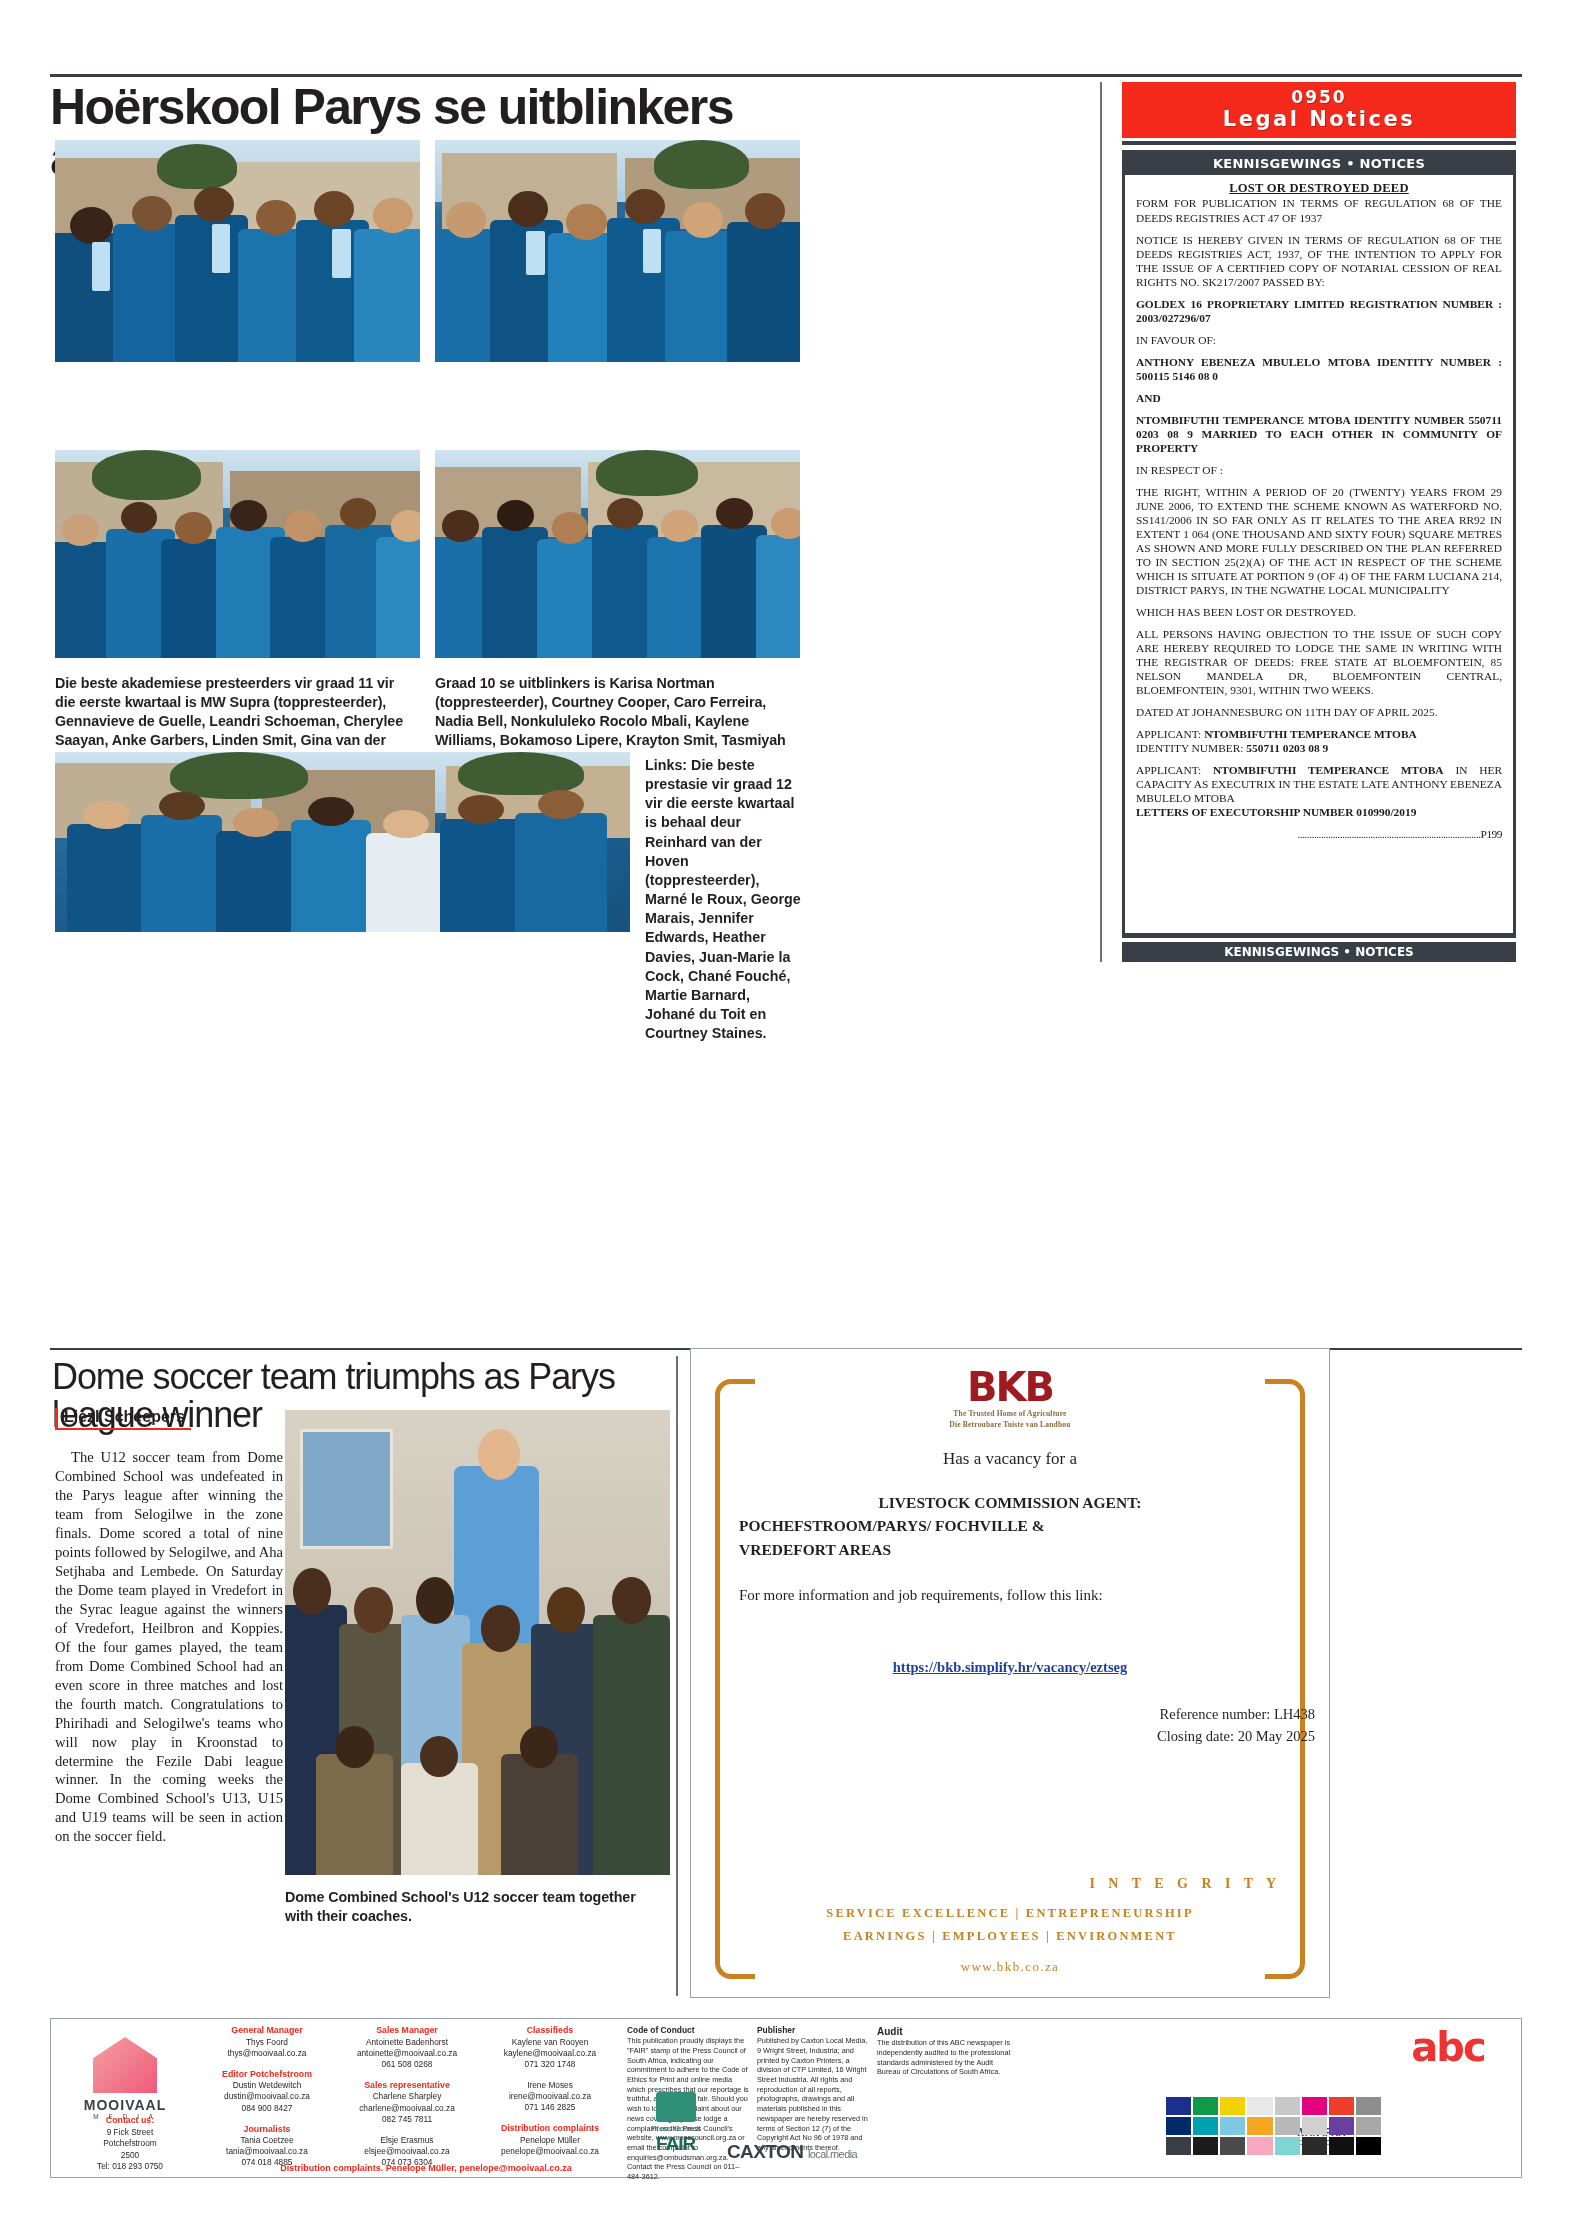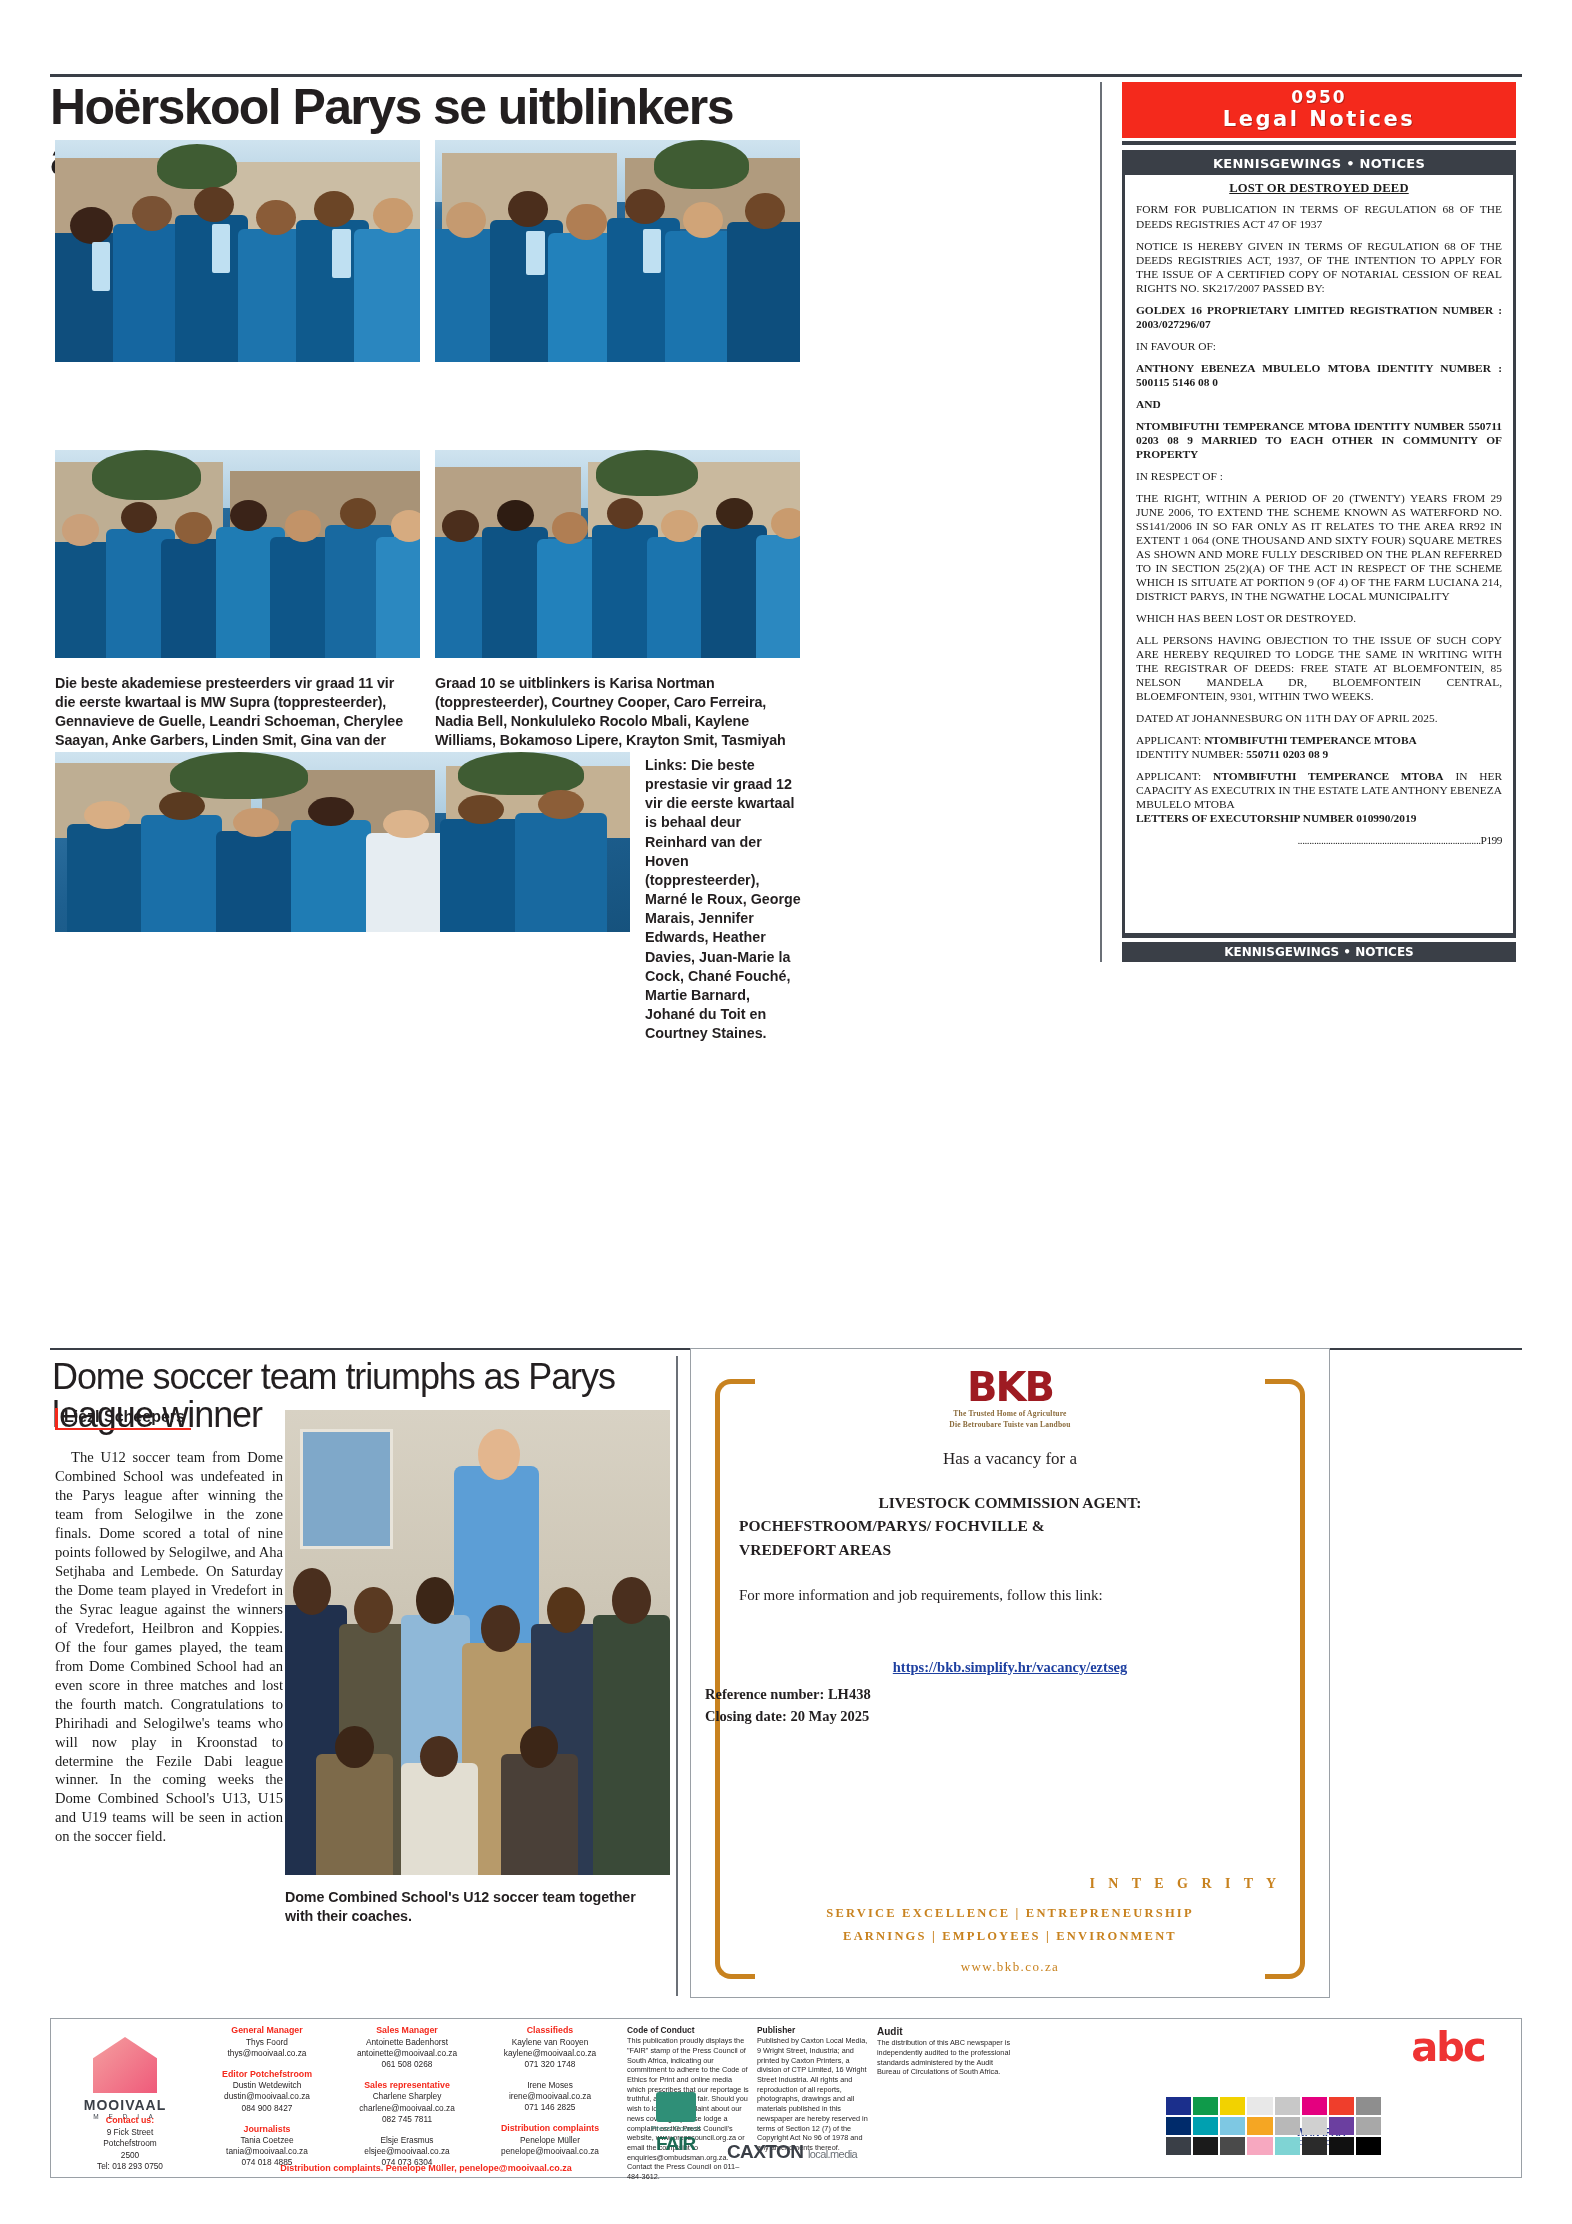--- a/index.html
+++ b/index.html
@@ -57,21 +57,21 @@
   .legal-red .t { font-size:21px; letter-spacing:2.5px; line-height:1.1; text-shadow:1px 1px 0 rgba(0,0,0,.25);}
   .legal-rule { position:absolute; left:22px; top:58px; width:394px; height:6px;
                 background:#3a3f47; border-top:1px solid #fff; border-bottom:1px solid #fff; }
   .legal-box { position:absolute; left:22px; top:68px; width:394px; bottom:24px;
                background:#3a3f47; padding:3px 3px 3px 3px; }
   .legal-hdr { text-align:center; color:#fff; font-size:13px; font-weight:800; letter-spacing:.3px;
                font-family:"DejaVu Sans", sans-serif; padding:3px 0 4px; }
   .legal-body { background:#fff; padding:6px 11px 8px; height:calc(100% - 24px); overflow:hidden;
                 font-family:"Liberation Serif", serif; font-size:11.4px; line-height:1.23;
                 text-align:justify; color:#1b1b1b; }
-  .legal-body .ttl { text-align:center; font-weight:700; text-decoration:underline; font-size:12.6px; margin-bottom:6px; letter-spacing:.2px;}
+  .legal-body .ttl { text-align:center; font-weight:700; text-decoration:underline; font-size:12.6px; margin-bottom:0; letter-spacing:.2px;}
   .legal-body p { margin:0 0 8px 0; }
   .legal-body .b { font-weight:700; }
   .legal-body .dots { letter-spacing:-0.5px; }
   .legal-foot { position:absolute; left:22px; bottom:0; width:394px; height:20px; background:#3a3f47;
                 color:#fff; text-align:center; font-size:12px; font-weight:800; line-height:20px;
                 font-family:"DejaVu Sans", sans-serif; }
 
   
   .rule-mid { position:absolute; left:50px; right:50px; top:1348px; height:2px; background:#3a3f47; }
   .vrule { position:absolute; width:2px; background:#6b7077; }
@@ -99,22 +99,22 @@
   .bkb-l1 { position:absolute; top:86px; left:0; right:0; text-align:center;
             font-family:"Liberation Serif", serif; font-size:17px; }
   .bkb-job { position:absolute; top:128px; left:34px; right:34px;
              font-family:"Liberation Serif", serif; font-size:15.5px; font-weight:700; line-height:1.5; }
   .bkb-job .c { text-align:center; }
   .bkb-info { position:absolute; top:222px; left:34px; right:34px;
               font-family:"Liberation Serif", serif; font-size:15px; line-height:1.45; }
   .bkb-link { position:absolute; top:296px; left:0; right:0; text-align:center;
               font-family:"Liberation Serif", serif; font-size:14.5px; color:#1d3fa0;
               text-decoration:underline; font-weight:700; }
-  .bkb-ref { position:absolute; top:320px; left:0; right:0; text-align:left;
-             font-family:"Liberation Serif", serif; font-size:14.5px; font-weight:700; line-height:1.55; }
+  .bkb-ref { position:absolute; top:340px; left:0; right:0; text-align:right;
+             font-family:"Liberation Serif", serif; font-size:14.5px; font-weight:400; line-height:1.55; }
   .bkb-values { position:absolute; left:34px; right:34px; bottom:8px; text-align:center; color:#c8821f;
                 font-family:"Liberation Serif", serif; }
   .bkb-values .i { font-size:14px; letter-spacing:5px; font-weight:700; margin-bottom:10px;text-align:right; }
   .bkb-values .v { font-size:12.5px; letter-spacing:2.2px; font-weight:700; line-height:1.8; }
   .bkb-values .u { font-size:13px; letter-spacing:1.4px; margin-top:12px; }
   .bkb-bracket { position:absolute; border:5px solid #c8821f; }
   .bkb-br-l { left:24px; top:30px; width:40px; height:600px; border-right:none;
               border-top-left-radius:16px; border-bottom-left-radius:16px; }
   .bkb-br-r { right:24px; top:30px; width:40px; height:600px; border-left:none;
               border-top-right-radius:16px; border-bottom-right-radius:16px; }

